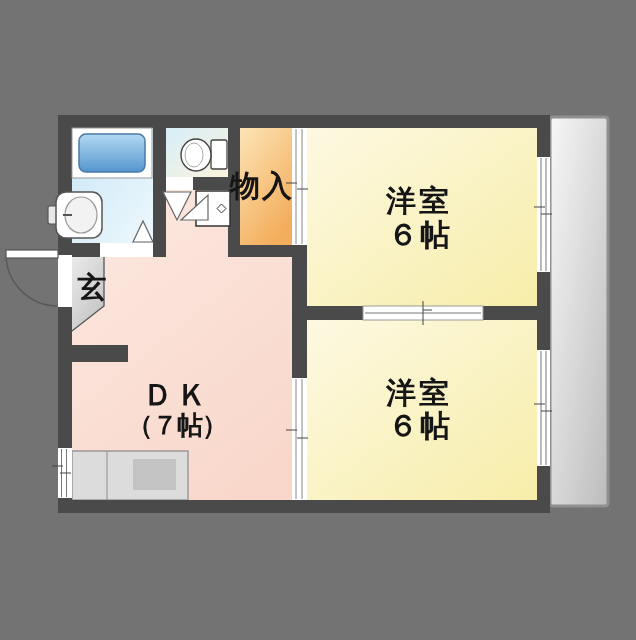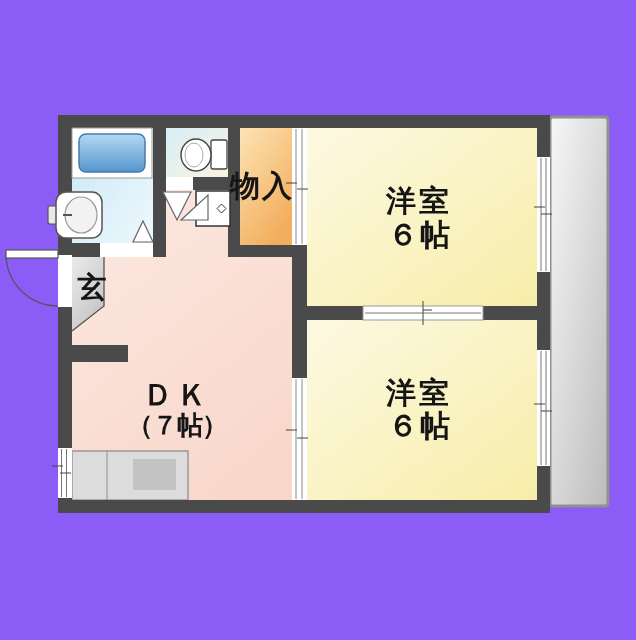--- a/index.html
+++ b/index.html
@@ -1,16 +1,16 @@
 <!DOCTYPE html>
 <html><head>
 <meta charset="utf-8">
 <style>
   html,body{margin:0;padding:0;background:#ffffff;}
-  .canvas{position:relative;width:636px;height:640px;background:#8b5cf6;overflow:hidden;
+  .canvas{position:relative;width:636px;height:640px;background:#737373;overflow:hidden;
           font-family:"Liberation Sans",sans-serif;}
   svg text{font-family:"Liberation Sans","DejaVu Sans",sans-serif;font-weight:600;fill:#151515;}
 </style>
 </head>
 <body>
 
 <div class="canvas">
 <svg width="636" height="640" viewBox="0 0 636 640">
   <defs>
     <linearGradient id="gPink" x1="0" y1="0" x2="1" y2="1">

